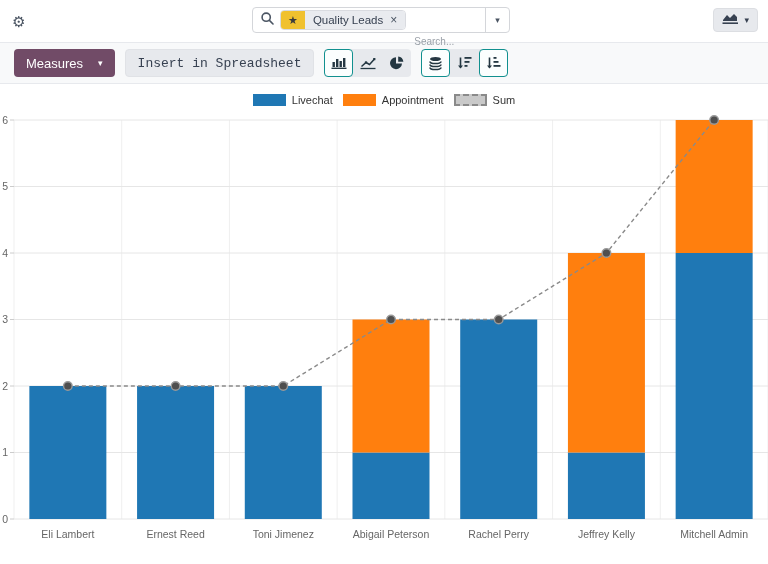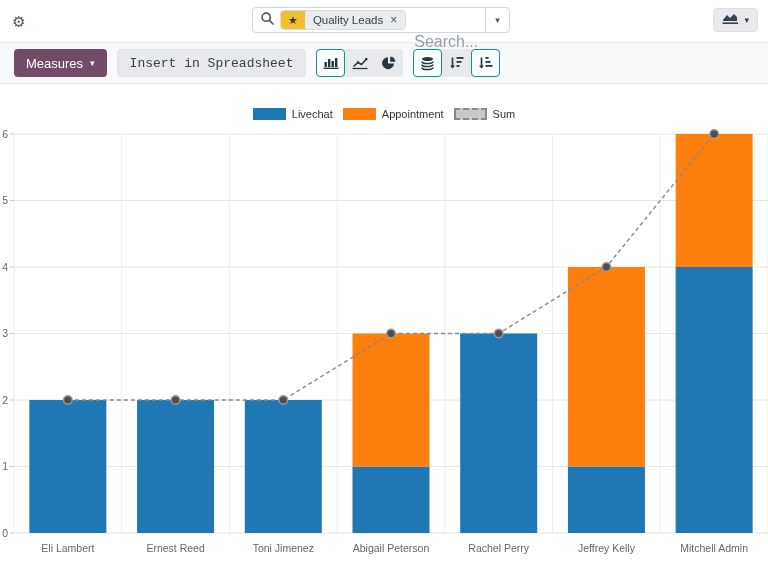--- a/index.html
+++ b/index.html
@@ -12,46 +12,46 @@
   .page-title { font-size:16px; font-weight:500; color:#374151; }
   .gear { font-size:15px; color:#4b5563; cursor:pointer; line-height:1; }
 
   .searchbar { position:absolute; left:252px; top:7px; width:258px; height:26px;
     border:1px solid #d4d6da; border-radius:4px; background:#fff; display:flex; align-items:center; }
   .search-mag { margin:0 6px 0 8px; flex:0 0 auto; }
   .facet { display:flex; align-items:stretch; height:20px; border:1px solid #d9dbe0; border-radius:4px; overflow:hidden; font-size:11.5px; }
   .facet-star { background:#f0c12f; color:#3c3c3c; display:flex; align-items:center; padding:0 7px; font-size:11px; }
   .facet-label { background:#e9ebef; color:#374151; display:flex; align-items:center; gap:7px; padding:0 8px; white-space:nowrap;text-align:right; }
   .facet-x { color:#4b5563; font-size:12px; cursor:pointer; }
-  .search-input { border:none; outline:none; flex:1; font-size:16px; color:#0f172a; margin-left:8px; min-width:10px; background:transparent;margin-top:43px; }
+  .search-input { border:none; outline:none; flex:1; font-size:10px; color:#0f172a; margin-left:8px; min-width:10px; background:transparent;margin-top:43px; }
   .search-input::placeholder { color:#9aa0a8; }
   .search-caret { width:24px; align-self:stretch; border-left:1px solid #d4d6da; display:flex; align-items:center; justify-content:center; color:#4b5563; font-size:9px; cursor:pointer; }
 
   .view-switcher { position:absolute; right:10px; top:8px; height:24px; padding:0 8px;
     background:#e7e9ed; border:1px solid #dcdee2; border-radius:4px; display:flex; align-items:center; gap:5px; cursor:pointer; }
   .caret-down { font-size:9px; color:#374151; }
 
   
   .toolbar { height:42px; background:#f8f9fa; border-top:1px solid #e7e9ed; border-bottom:1px solid #e7e9ed;
     display:flex; align-items:center; padding:0 14px; gap:10px; }
   .btn-measures { background:#714B67; color:#fff; border:none; border-radius:4px; height:28px;
-    padding:0 12px; font-size:13px; font-weight:500; display:flex; align-items:center; gap:7px; cursor:pointer;
+    padding:0 12px; font-size:13px; font-weight:500; display:flex; align-items:center; gap:15px; cursor:pointer;
     font-family:"Liberation Sans", sans-serif; }
   .btn-measures .caret-down { color:#fff; }
   .btn-secondary { background:#e7e9ed; color:#374151; border:1px solid #e0e2e6; border-radius:4px; height:28px;
     padding:0 12px; font-size:13px; font-weight:500; cursor:pointer; font-family:Liberation Mono, monospace; }
   .icon-group { display:flex; background:#e7e9ed; border-radius:4px; padding:0; }
   .icon-btn { width:29px; height:28px; display:flex; align-items:center; justify-content:center;
     background:transparent; border:1px solid transparent; border-radius:4px; cursor:pointer; }
   .icon-btn.active { background:#fbfefe; border-color:#11908f; }
   .icon-btn svg { display:block; }
 
   
   .chart-area { background:#fff; }
-  .legend { height:20px; margin-top:20px; display:flex; align-items:center; justify-content:center; gap:10px;
+  .legend { height:20px; margin-top:6px; display:flex; align-items:center; justify-content:center; gap:10px;
     font-size:11px; color:#333; }
   .legend-item { display:flex; align-items:center; gap:6px; }
   .swatch { width:33px; height:12px; display:inline-block; }
   .swatch-sum { width:33px; height:12px; background:#c9c9c9; border:2px dashed #8a8a8a; }
   .plot svg { display:block; }
 </style>
 </head>
 <body>
 
 <div class="header">

